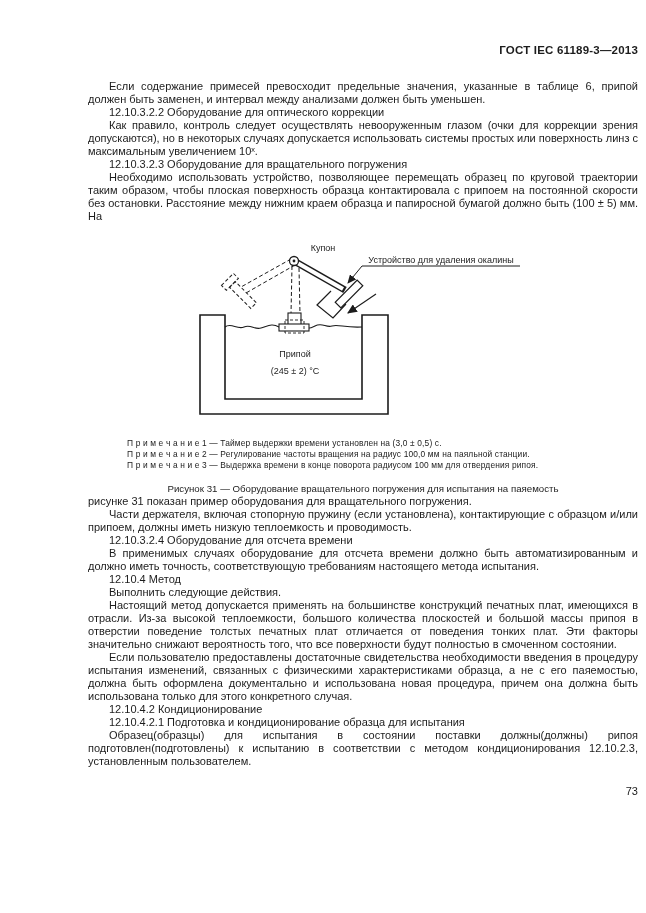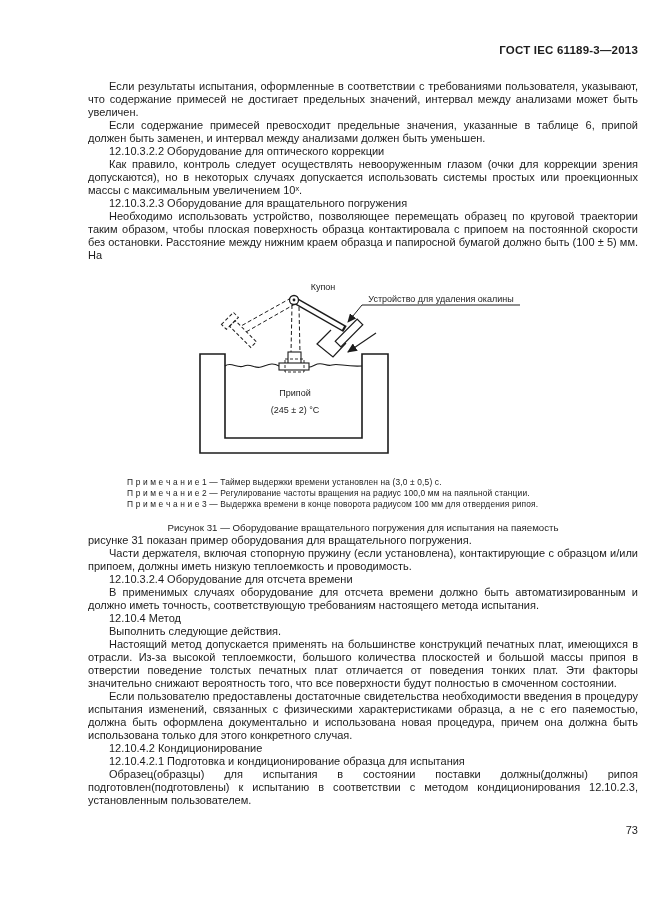--- a/index.html
+++ b/index.html
@@ -21,24 +21,23 @@
   .page-number { margin-top:17px; text-align:right; font-size:11px; }
 </style>
 </head>
 <body>
 
 <div class="page">
   <div class="content">
 
     <div class="doc-header">ГОСТ IEC 61189-3—2013</div>
 
-    <p class="body-p indent">Если результаты испытания, оформленные в соответствии с требованиями пользователя, указывают, что содержание примесей не достигает предельных значений, интервал между анализами может быть увеличен.</p>
     <p class="body-p indent">Если содержание примесей превосходит предельные значения, указанные в таблице 6, припой должен быть заменен, и интервал между анализами должен быть уменьшен.</p>
     <p class="body-p indent">12.10.3.2.2 Оборудование для оптического коррекции</p>
-    <p class="body-p indent">Как правило, контроль следует осуществлять невооруженным глазом (очки для коррекции зрения допускаются), но в некоторых случаях допускается использовать системы простых или проекционных массы с максимальным увеличением 10ˣ.</p>
+    <p class="body-p indent">Как правило, контроль следует осуществлять невооруженным глазом (очки для коррекции зрения допускаются), но в некоторых случаях допускается использовать системы простых или поверхность линз с максимальным увеличением 10ˣ.</p>
     <p class="body-p indent">12.10.3.2.3 Оборудование для вращательного погружения</p>
     <p class="body-p indent">Необходимо использовать устройство, позволяющее перемещать образец по круговой траектории таким образом, чтобы плоская поверхность образца контактировала с припоем на постоянной скорости без остановки. Расстояние между нижним краем образца и папиросной бумагой должно быть (100 ± 5) мм. На</p>
 
     <div class="figure-wrap">
       <svg width="340" height="190" viewBox="0 0 340 190">
         <defs>
           <marker id="ah" markerWidth="10" markerHeight="8" refX="8" refY="4" orient="auto">
             <path d="M0 0 L9 4 L0 8 z" fill="#1c1c1c"></path>
           </marker>
         </defs>

